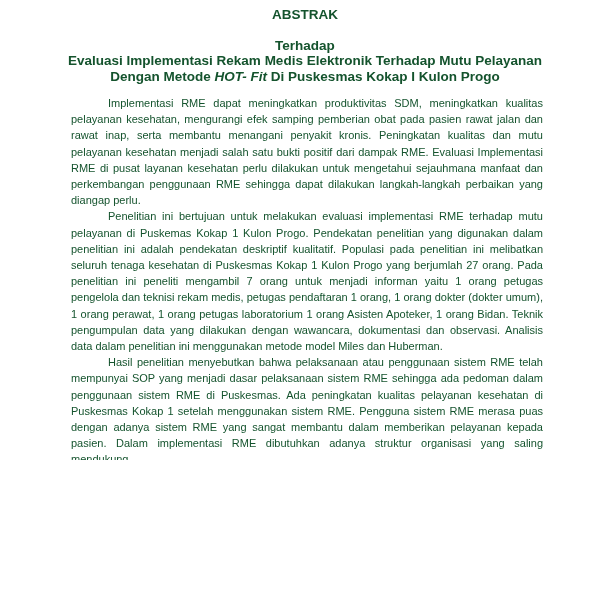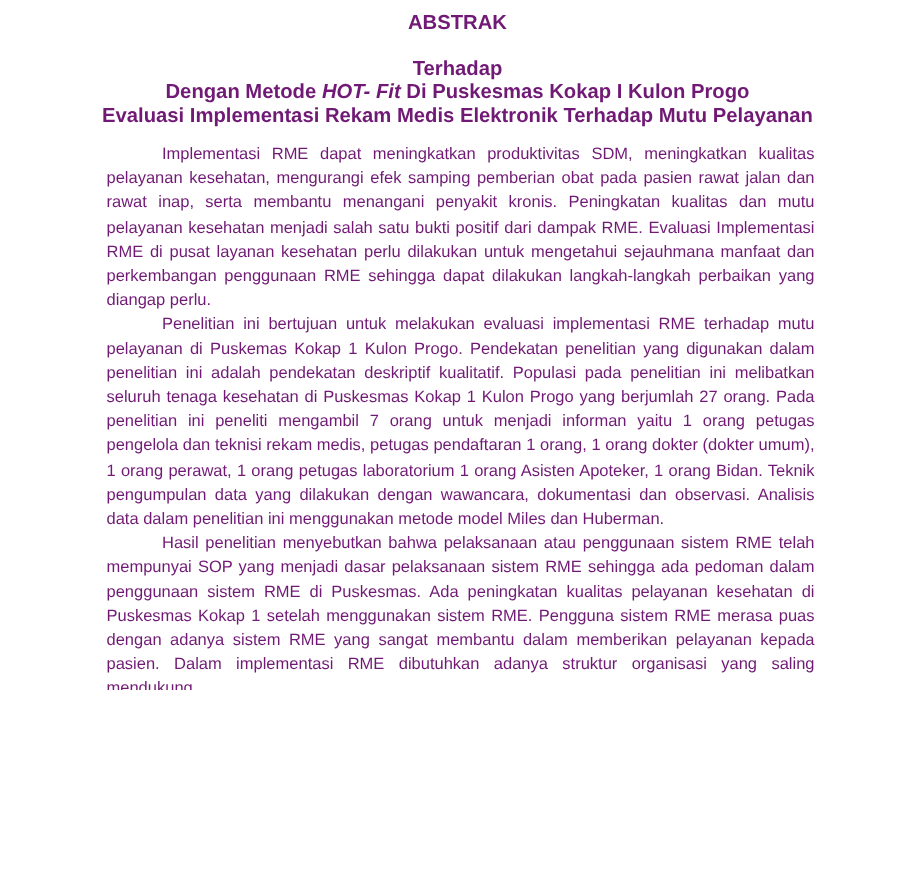--- a/index.html
+++ b/index.html
@@ -5,21 +5,21 @@
   html, body {
     margin: 0;
     padding: 0;
     background: #ffffff;
   }
   .page {
     position: relative;
     width: 610px;
     height: 460px;
     background: #ffffff;
-    color: #701a75;
+    color: #14532d;
     font-family: "Liberation Sans", sans-serif;
     overflow: hidden;
     box-sizing: border-box;
     padding-top: 7px;
   }
   .header {
     text-align: center;
     font-weight: bold;
     font-size: 13.5px;
     line-height: 15.5px;
@@ -47,22 +47,22 @@
   .keywords .label { font-weight: bold; }
 </style>
 </head>
 <body>
 
 <div class="page">
 
   <div class="header">
     <div class="section-title">ABSTRAK</div>
     <div>Terhadap</div>
+    <div>Evaluasi Implementasi Rekam Medis Elektronik Terhadap Mutu Pelayanan</div>
     <div><span>Dengan Metode </span><span class="italic">HOT- Fit</span><span> Di Puskesmas Kokap I Kulon Progo</span></div>
-    <div>Evaluasi Implementasi Rekam Medis Elektronik Terhadap Mutu Pelayanan</div>
   </div>
 
   <div class="body-text">
     <p>Implementasi RME dapat meningkatkan produktivitas SDM, meningkatkan kualitas pelayanan kesehatan, mengurangi efek samping pemberian obat pada pasien rawat jalan dan rawat inap, serta membantu menangani penyakit kronis. Peningkatan kualitas dan mutu pelayanan kesehatan menjadi salah satu bukti positif dari dampak RME. Evaluasi Implementasi RME di pusat layanan kesehatan perlu dilakukan untuk mengetahui sejauhmana manfaat dan perkembangan penggunaan RME sehingga dapat dilakukan langkah-langkah perbaikan yang diangap perlu.</p>
     <p>Penelitian ini bertujuan untuk melakukan evaluasi implementasi RME terhadap mutu pelayanan di Puskemas Kokap 1 Kulon Progo. Pendekatan penelitian yang digunakan dalam penelitian ini adalah pendekatan deskriptif kualitatif. Populasi pada penelitian ini melibatkan seluruh tenaga kesehatan di Puskesmas Kokap 1 Kulon Progo yang berjumlah 27 orang. Pada penelitian ini peneliti mengambil 7 orang untuk menjadi informan yaitu 1 orang petugas pengelola dan teknisi rekam medis, petugas pendaftaran 1 orang, 1 orang dokter (dokter umum), 1 orang perawat, 1 orang petugas laboratorium 1 orang Asisten Apoteker, 1 orang Bidan. Teknik pengumpulan data yang dilakukan dengan wawancara, dokumentasi dan observasi. Analisis data dalam penelitian ini menggunakan metode model Miles dan Huberman.</p>
     <p>Hasil penelitian menyebutkan bahwa pelaksanaan atau penggunaan sistem RME telah mempunyai SOP yang menjadi dasar pelaksanaan sistem RME sehingga ada pedoman dalam penggunaan sistem RME di Puskesmas. Ada peningkatan kualitas pelayanan kesehatan di Puskesmas Kokap 1 setelah menggunakan sistem RME. Pengguna sistem RME merasa puas dengan adanya sistem RME yang sangat membantu dalam memberikan pelayanan kepada pasien. Dalam implementasi RME dibutuhkan adanya struktur organisasi yang saling mendukung.</p>
   </div>
 
   <div class="keywords"><span class="label">Kata kunci</span><span>: Evaluasi, </span><span class="italic">HOT-Fit</span><span>,RME</span></div>
 

